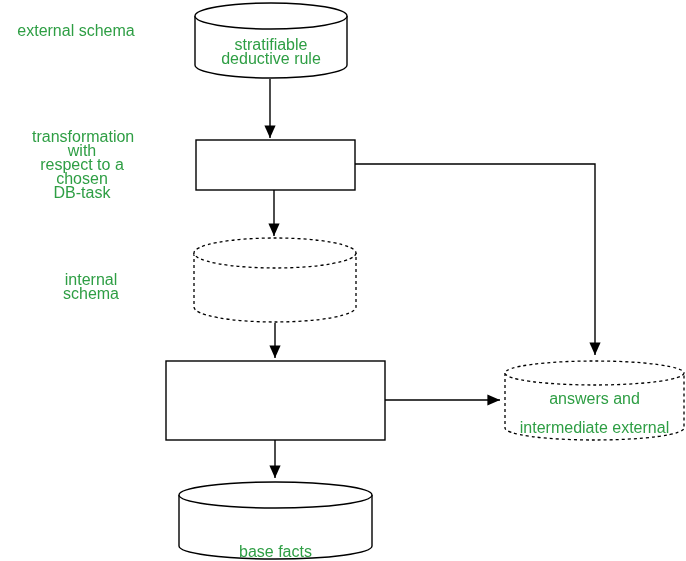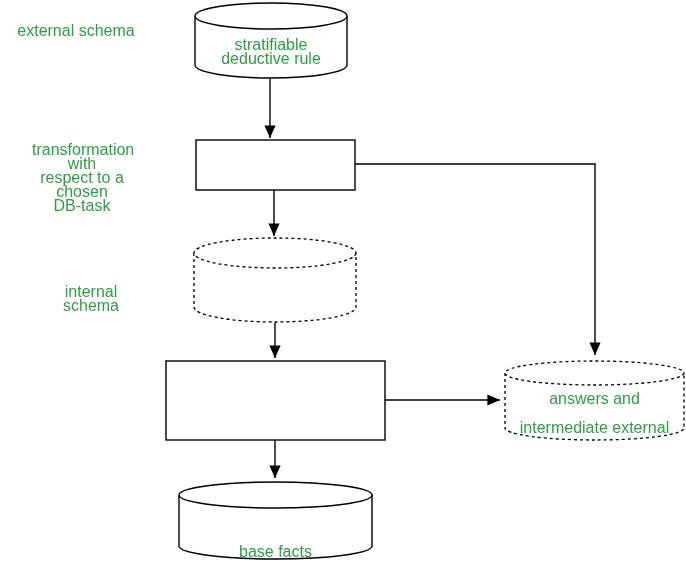--- a/index.html
+++ b/index.html
@@ -75,25 +75,25 @@
       <path d="M274,190 L274,236" marker-end="url(#arrow)"></path>
       <path d="M355,164 L595,164 L595,355" marker-end="url(#arrow)"></path>
       <path d="M275,323 L275,358" marker-end="url(#arrow)"></path>
       <path d="M385,400 L500,400" marker-end="url(#arrow)"></path>
       <path d="M275,440 L275,478" marker-end="url(#arrow)"></path>
     </g>
   </svg>
 
   <div class="lbl" style="left:0px; top:24px; width:152px;">external schema</div>
 
-  <div class="lbl" style="left:0px; top:143px; width:132px;padding-left:32px;">transformation with
+  <div class="lbl" style="left:0px; top:130px; width:132px;padding-left:32px;">transformation with
 respect to a chosen
 DB-task</div>
 
-  <div class="lbl" style="left:0px; top:285px; width:142px;padding-left:40px;">internal schema</div>
+  <div class="lbl" style="left:0px; top:273px; width:142px;padding-left:40px;">internal schema</div>
 
   <div class="lbl" style="left:195px; top:38px; width:152px;">stratifiable
 deductive rule</div>
 
 
 
 
   <div class="lbl wide2" style="left:505px; top:384px; width:179px;">answers and
 intermediate external</div>
 

